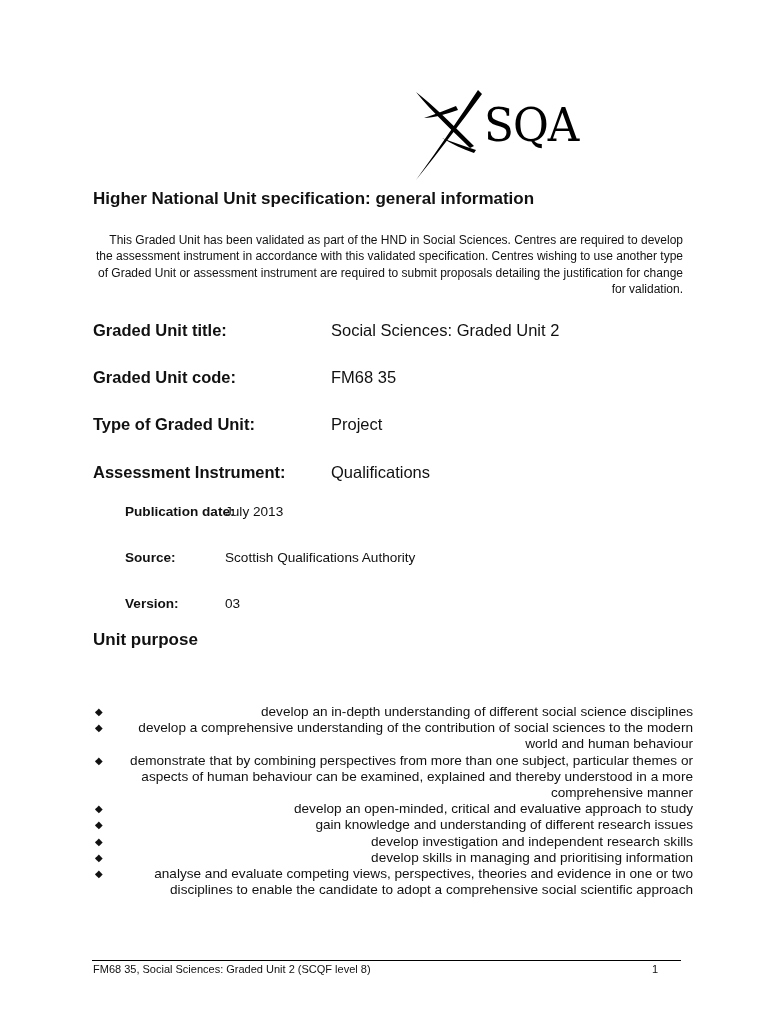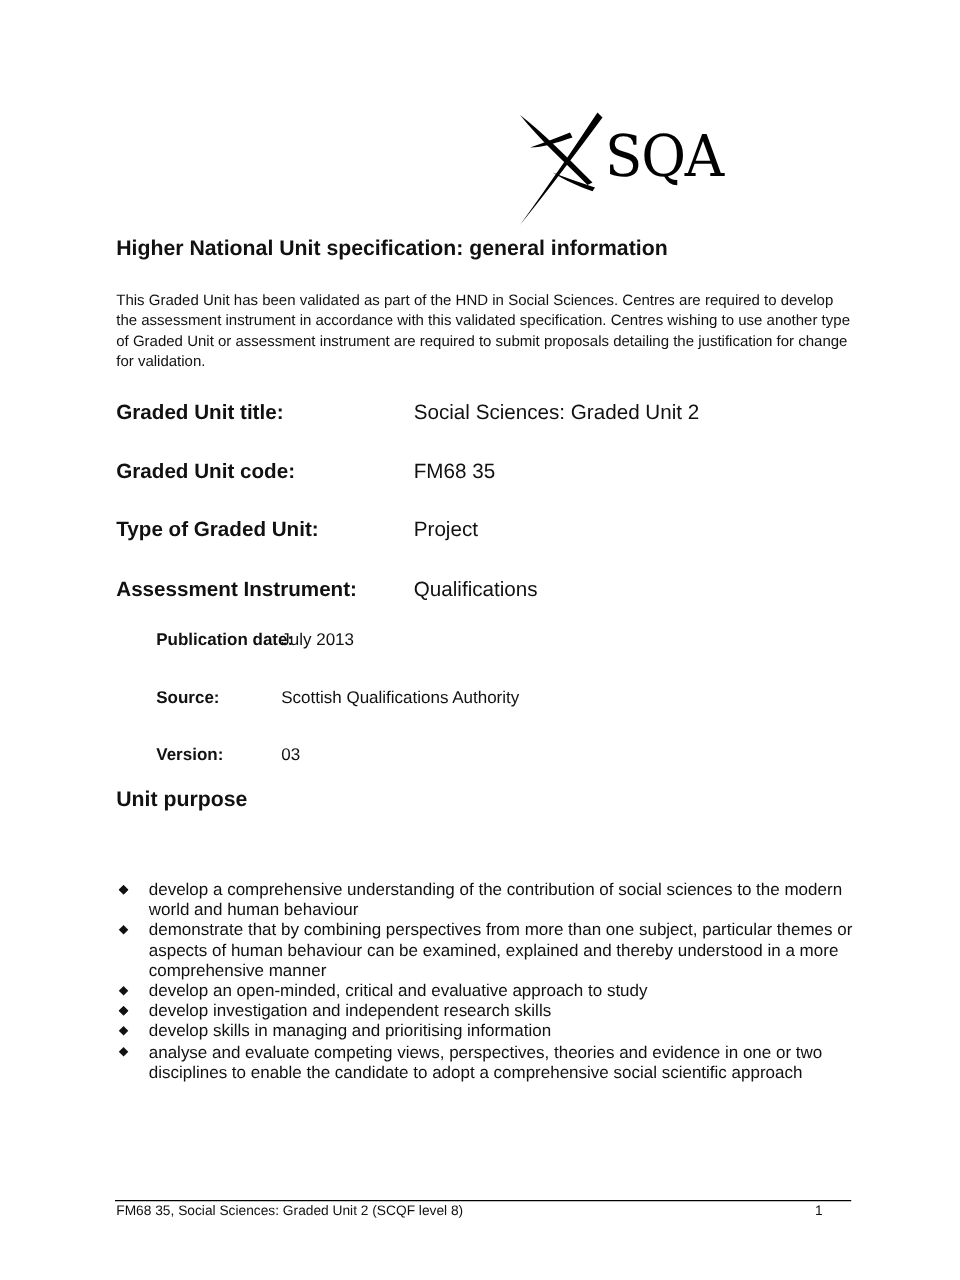--- a/index.html
+++ b/index.html
@@ -1,17 +1,17 @@
 <!DOCTYPE html>
 <html><head>
 <meta charset="utf-8">
 <style>
   html, body { margin: 0; padding: 0; background: #ffffff; }
   body { width: 768px; height: 1024px; position: relative; overflow: hidden; font-family: "Liberation Sans", sans-serif; color: #111111; }
-  .page { position: absolute; left: 0; top: 0; width: 768px; height: 1024px; background: #fff; }
+  .page { position: absolute; left: 0; top: 0; width: 768px; height: 1024px; background: #fff; text-align: right; }
   .logo { position: absolute; left: 412px; top: 84px; width: 200px; height: 100px; }
   .logo-text { position: absolute; left: 72px; top: 14px; font-family: "DejaVu Serif", serif; font-size: 46px; font-weight: 400; letter-spacing: -1px; color: #000; transform: scaleX(0.95); transform-origin: left top; }
   .h1 { position: absolute; left: 93px; top: 189px; font-size: 17px; font-weight: bold; }
   .intro { position: absolute; left: 93px; top: 232px; width: 590px; font-size: 12px; line-height: 16.4px; }
   .kv-big { position: absolute; left: 93px; font-size: 16.5px; }
   .kv-big .k { position: absolute; left: 0; font-weight: bold; white-space: nowrap; }
   .kv-big .v { position: absolute; left: 238px; white-space: nowrap; }
   .kv-sm { position: absolute; left: 93px; font-size: 13.6px; }
   .kv-sm .k { position: absolute; left: 0; font-weight: bold; white-space: nowrap; padding-left: 32px; }
   .kv-sm .v { position: absolute; left: 132px; white-space: nowrap; }
@@ -68,25 +68,25 @@
     <span class="v">Scottish Qualifications Authority</span>
   </div>
   <div class="kv-sm" style="top:596px;">
     <span class="k">Version:</span>
     <span class="v">03</span>
   </div>
 
   <div class="h2">Unit purpose</div>
 
   <ul class="bullets">
-    <li><span class="dia">◆</span></li>
+    <li><span class="dia">◆</span><span>develop an in-depth understanding of different social science disciplines</span></li>
     <li><span class="dia">◆</span><span>develop a comprehensive understanding of the contribution of social sciences to the modern world and human behaviour</span></li>
     <li><span class="dia">◆</span><span>demonstrate that by combining perspectives from more than one subject, particular themes or aspects of human behaviour can be examined, explained and thereby understood in a more comprehensive manner</span></li>
     <li><span class="dia">◆</span><span>develop an open-minded, critical and evaluative approach to study</span></li>
-    <li><span class="dia">◆</span></li>
+    <li><span class="dia">◆</span><span>gain knowledge and understanding of different research issues</span></li>
     <li><span class="dia">◆</span><span>develop investigation and independent research skills</span></li>
     <li><span class="dia">◆</span><span>develop skills in managing and prioritising information</span></li>
     <li><span class="dia">◆</span><span>analyse and evaluate competing views, perspectives, theories and evidence in one or two disciplines to enable the candidate to adopt a comprehensive  social scientific approach</span></li>
   </ul>
 
   <div class="footer-rule"></div>
   <div class="footer">FM68 35, Social Sciences: Graded Unit 2 (SCQF level 8)</div>
   <div class="page-num">1</div>
 </div>
 

